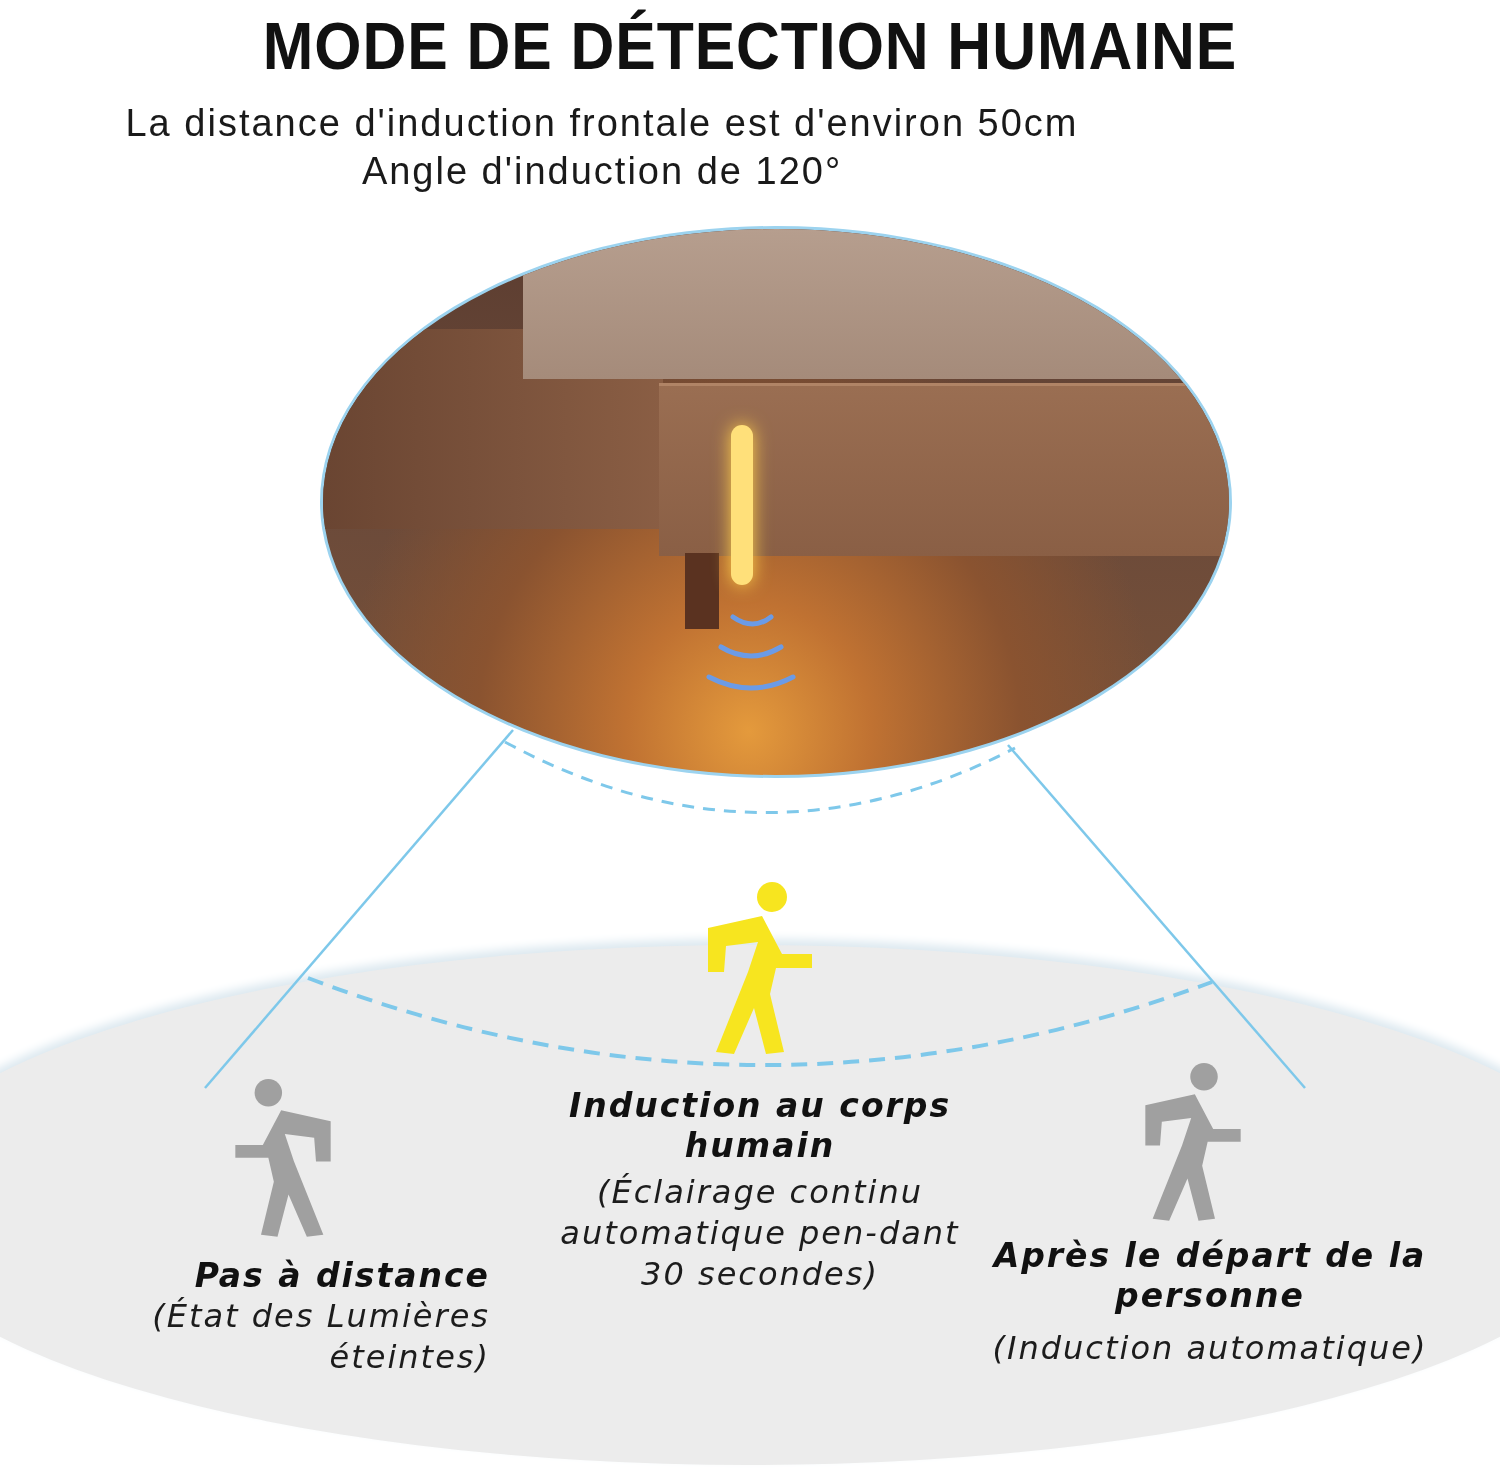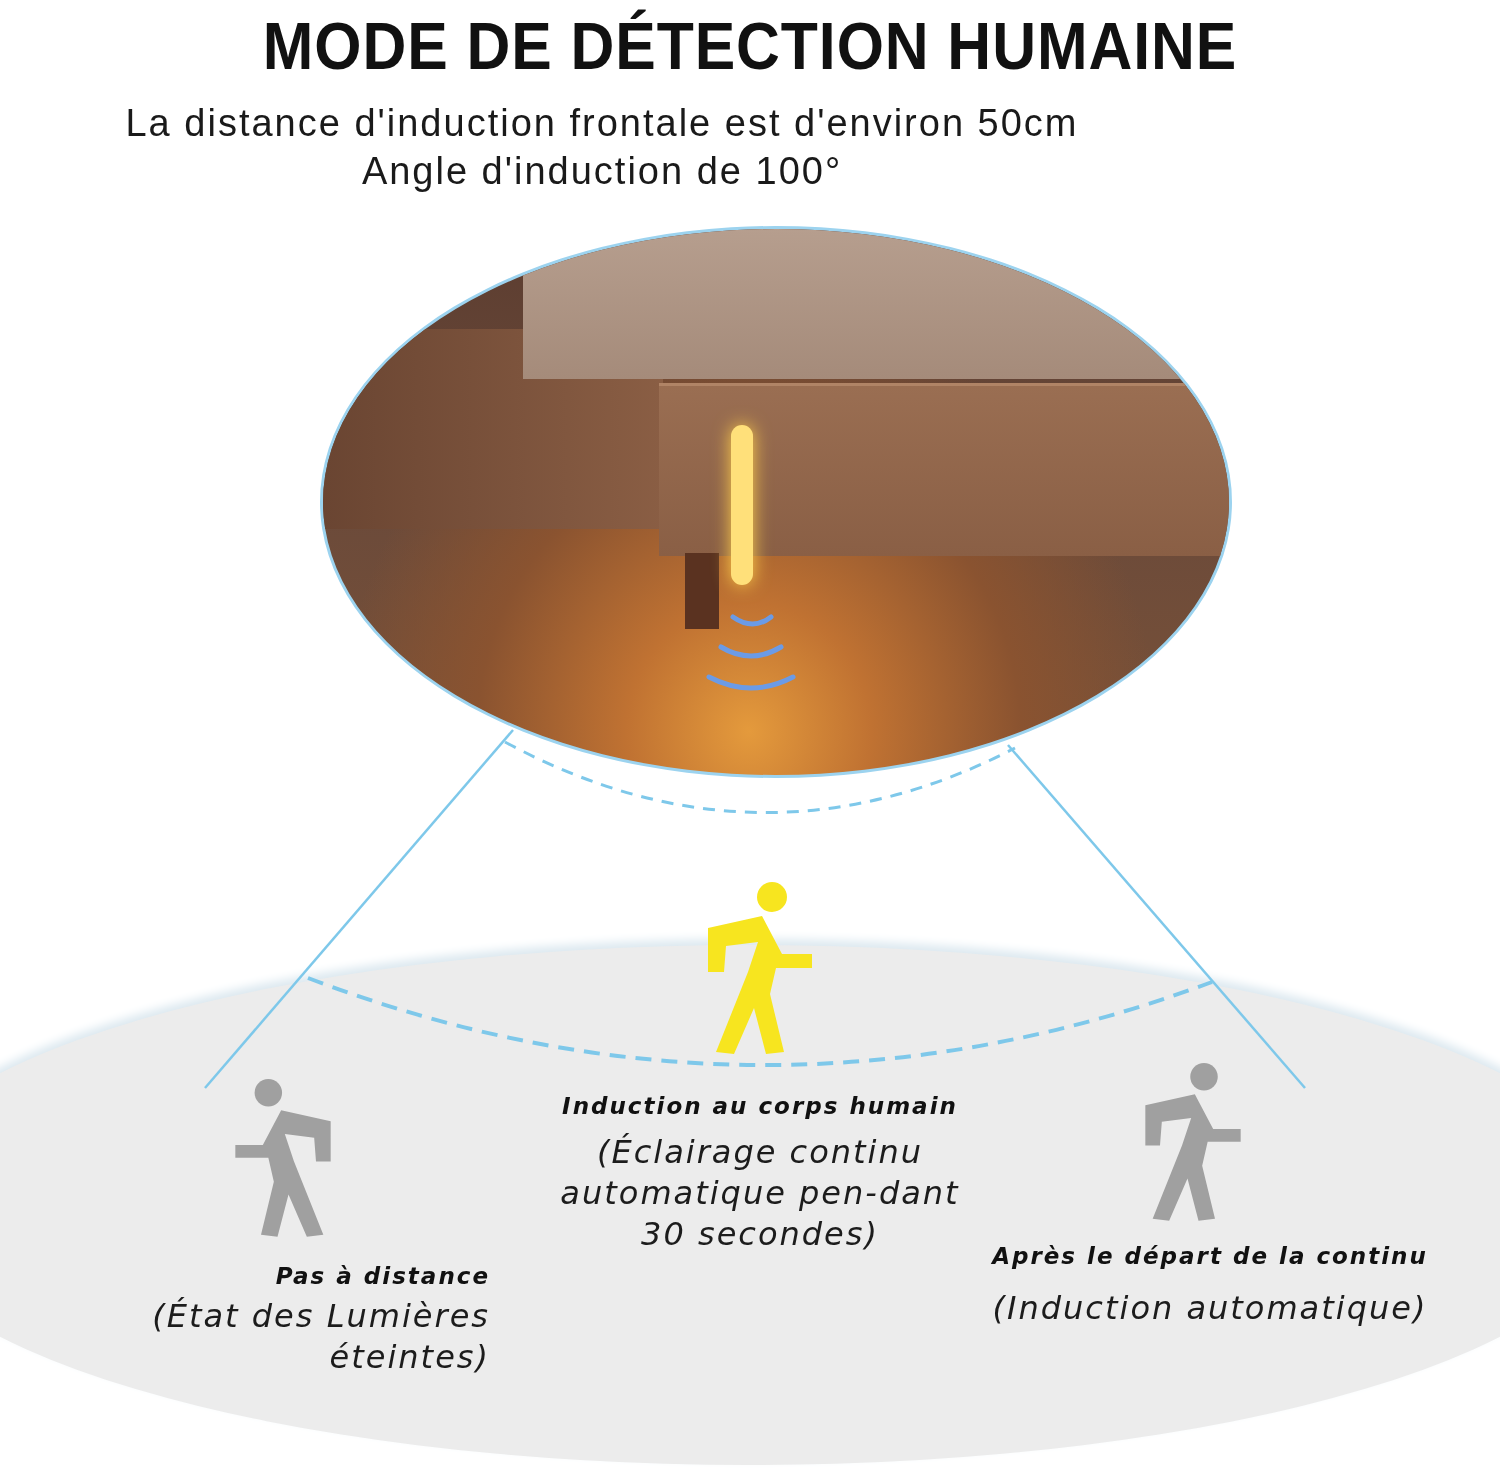--- a/index.html
+++ b/index.html
@@ -53,38 +53,38 @@
     position: absolute; left: 408px; top: 196px; width: 22px; height: 160px;
     border-radius: 11px; background: #ffe07a; box-shadow: 0 0 18px #ffcf4a;
   }
   .leg {
     position: absolute; left: 362px; top: 324px; width: 34px; height: 76px;
     background: #5a3220;
   }
   .label-block { position: absolute; text-align: center; color: #111; }
   .label-title {
     font-family: "DejaVu Sans", sans-serif; font-weight: bold; font-style: italic;
-    font-size: 23px; letter-spacing: 2px; line-height: 40px;
+    font-size: 33px; letter-spacing: 2px; line-height: 40px;
   }
   .label-desc {
     font-family: "DejaVu Sans", sans-serif; font-style: italic;
     font-size: 32px; letter-spacing: 2px; line-height: 41px; color: #1c1c1c;
   }
   .left-block { left: 110px; top: 1256px; width: 380px; text-align: right; }
   .left-block .label-title { padding-left: 18px; }
   .center-block { left: 560px; top: 1086px; width: 400px; }
   .right-block { left: 970px; top: 1236px; width: 480px; }
   .fig { position: absolute; }
 </style>
 </head>
 <body>
 
 <div class="title">MODE DE DÉTECTION HUMAINE</div>
 <div class="subtitle sub1">La distance d'induction frontale est d'environ 50cm</div>
-<div class="subtitle sub2">Angle d'induction de 100°</div>
+<div class="subtitle sub2">Angle d'induction de 120°</div>
 
 <div class="floor-ellipse"></div>
 
 <div class="bed-view">
   <div class="bed-side"></div>
   <div class="mattress"></div>
   <div class="bed-frame"></div>
   <div class="leg"></div>
   <div class="light-strip"></div>
   <svg width="906" height="546" style="position:absolute;left:0;top:0">
@@ -120,15 +120,15 @@
   <div class="label-title">Pas à distance</div>
   <div class="label-desc">(État des Lumières éteintes)</div>
 </div>
 
 <div class="label-block center-block">
   <div class="label-title">Induction au corps humain</div>
   <div class="label-desc" style="margin-top:6px">(Éclairage continu automatique pen-dant 30 secondes)</div>
 </div>
 
 <div class="label-block right-block">
-  <div class="label-title">Après le départ de la continu</div>
+  <div class="label-title">Après le départ de la personne</div>
   <div class="label-desc" style="margin-top:12px">(Induction automatique)</div>
 </div>
 
 </body></html>

